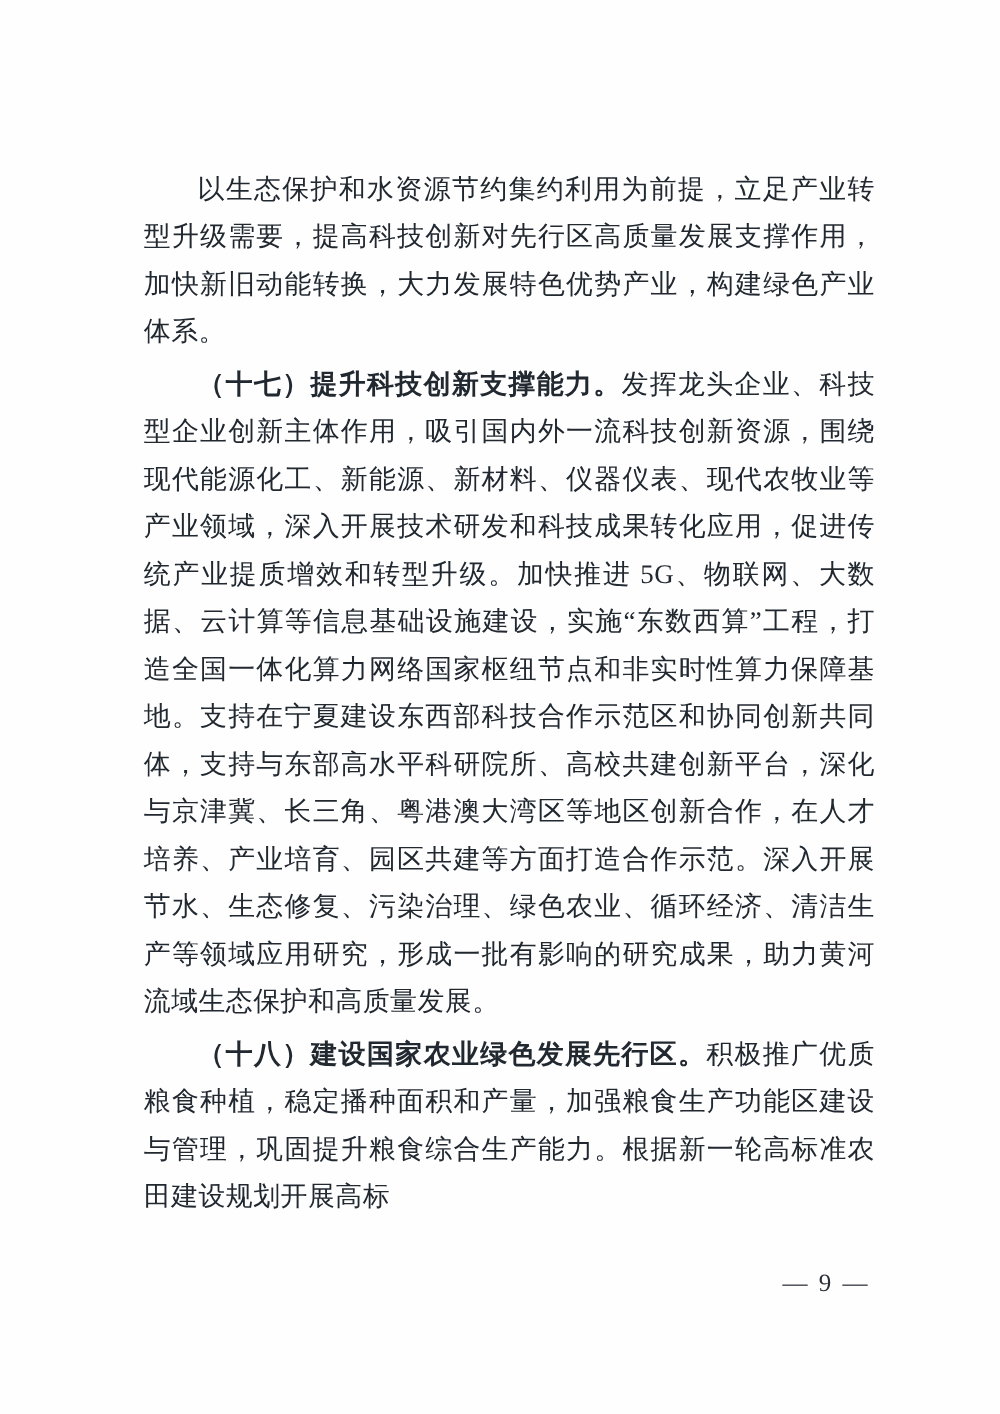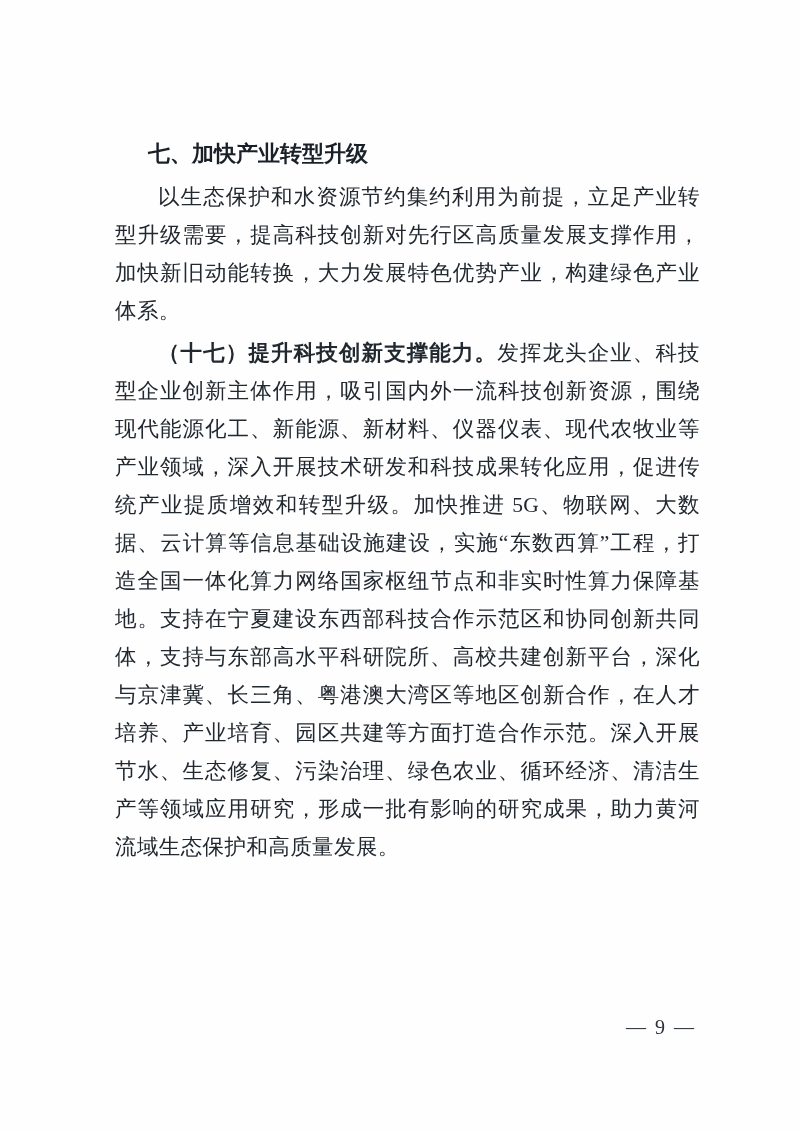--- a/index.html
+++ b/index.html
@@ -64,25 +64,27 @@
     font-family: "Liberation Serif", "DejaVu Serif", serif;
   }
 </style>
 </head>
 <body>
 
 <div class="page">
   <div class="content">
 
 
-    <h2 class="heading">七、加快产业转型升级</h2>
 
     <p class="para indent block">以生态保护和水资源节约集约利用为前提，立足产业转型升级需要，提高科技创新对先行区高质量发展支撑作用，加快新旧动能转换，大力发展特色优势产业，构建绿色产业体系。</p>
 
     <p class="para indent block">
       <span class="sec-title">（十七）提升科技创新支撑能力。</span><span>发挥龙头企业、科技型企业创新主体作用，吸引国内外一流科技创新资源，围绕现代能源化工、新能源、新材料、仪器仪表、现代农牧业等产业领域，深入开展技术研发和科技成果转化应用，促进传统产业提质增效和转型升级。加快推进 5G、物联网、大数据、云计算等信息基础设施建设，实施“东数西算”工程，打造全国一体化算力网络国家枢纽节点和非实时性算力保障基地。支持在宁夏建设东西部科技合作示范区和协同创新共同体，支持与东部高水平科研院所、高校共建创新平台，深化与京津冀、长三角、粤港澳大湾区等地区创新合作，在人才培养、产业培育、园区共建等方面打造合作示范。深入开展节水、生态修复、污染治理、绿色农业、循环经济、清洁生产等领域应用研究，形成一批有影响的研究成果，助力黄河流域生态保护和高质量发展。</span>
     </p>
 
+    <p class="para indent block">
+      <span class="sec-title">（十八）建设国家农业绿色发展先行区。</span><span>积极推广优质粮食种植，稳定播种面积和产量，加强粮食生产功能区建设与管理，巩固提升粮食综合生产能力。根据新一轮高标准农田建设规划开展高标</span>
+    </p>
 
   </div>
 
   <div class="page-number">— 9 —</div>
 </div>
 
 </body></html>

